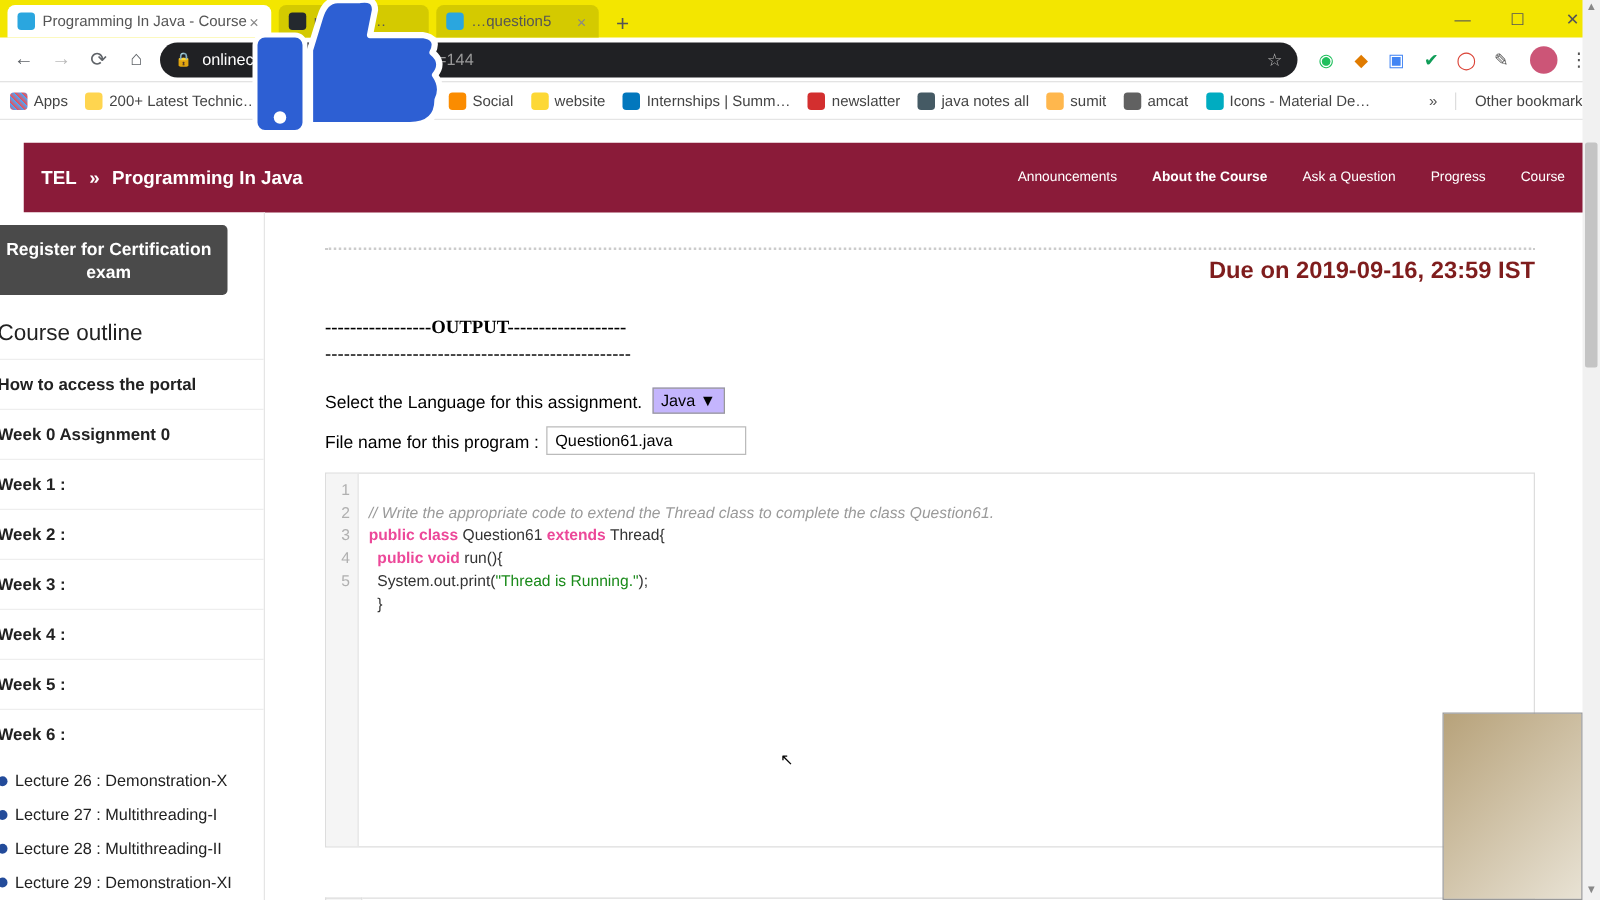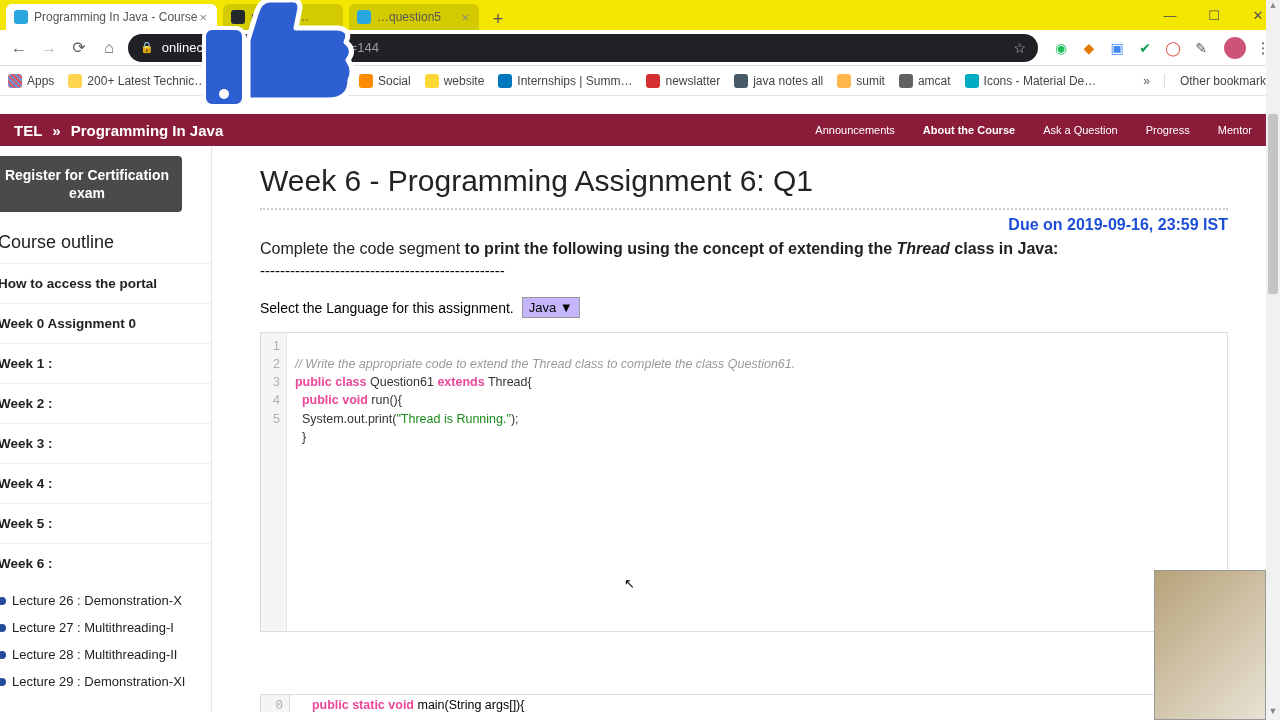--- a/index.html
+++ b/index.html
@@ -32,40 +32,40 @@
 .bookmarks { height:30px; background:#fff; display:flex; align-items:center; padding:0 8px; font-size:12px; color:#444; gap:14px; border-bottom:1px solid #e5e5e5; }
 .bm { display:flex; align-items:flex-start; gap:5px; white-space:nowrap; }
 .bm .ico { width:14px; height:14px; background:#ccc; border-radius:3px; flex-shrink:0; }
 .bm-expand { margin-left:auto; color:#555; }
 .other-bm { display:flex; align-items:center; gap:5px; padding-left:10px; border-left:1px solid #ddd; }
 
 
 .logo-strip { height:18px; background:#fff; position:relative; }
 
 
-.rednav { height:32px; background:#8a1b39; color:#fff; display:flex; align-items:center; padding:0 14px; font-size:15px; }
+.rednav { height:56px; background:#8a1b39; color:#fff; display:flex; align-items:center; padding:0 14px; font-size:15px;margin-left:19px; }
 .breadcrumb { display:flex; align-items:center; gap:10px; font-weight:600; }
 .rednav .spacer { flex:1; }
 .rednav .navitem { padding:0 14px; font-size:11px; cursor:pointer; }
 .rednav .navitem.active { font-weight:700; }
 
 
 .page { display:flex; height:calc(720px - 30px - 36px - 30px - 18px - 40px); }
 .sidebar { width:212px; background:#fff; border-right:1px solid #e5e5e5; font-size:14px; color:#222; overflow:hidden; }
 .reg-btn { background:#4a4a4a; color:#fff; text-align:center; padding:10px 8px; font-weight:600; font-size:14px; line-height:1.3; margin:10px 0 10px -8px; border-radius:0 4px 4px 0; width:190px; }
 .outline-h { font-size:18px; padding:10px 4px 10px 0; color:#222; margin-left:-2px; }
 .side-link { padding:12px 6px 12px 0; border-top:1px solid #eee; font-weight:600; font-size:13.5px; margin-left:-2px; }
 .sub-list { padding:4px 0 0 0; }
 .sub-item { display:flex; align-items:flex-start; gap:6px; padding:6px 4px 6px 0; font-size:13px; font-weight:400; margin-left:-2px;}
 .sub-item .dot { width:8px; height:8px; border-radius:50%; background:#234b9a; margin-top:4px; flex-shrink:0; }
 
 .main { flex:1; padding:18px 52px 0 48px; position:relative; overflow:hidden; }
 .h1 { font-size:30px; color:#222; font-weight:400; }
 .dotline { border:none; border-top:2px dotted #ccc; margin:10px 0 10px 0; }
-.due { color:#1d4ed8; font-weight:700; text-align:right; font-size:16px; margin-top:-4px; }
+.due { color:#7f1d1d; font-weight:700; text-align:right; font-size:19px; margin-top:-4px; }
 .prompt { font-family:Georgia,'Times New Roman',serif; font-size:16px; color:#222; margin-top:6px; }
 .prompt b { font-weight:700; }
 .prompt i { font-style:italic; font-weight:700; }
 .out-head { font-family:Georgia,'Times New Roman',serif; font-size:15px; font-weight:700; margin-top:26px; }
 .out-line { font-size:15px; margin-top:4px; }
 .out-sep { font-size:15px; margin-top:4px; letter-spacing:0; }
 .lang-row { margin-top:18px; font-size:14px; display:flex; align-items:center; gap:8px; }
 .lang-select { border:1px solid #999; padding:2px 6px; font-size:13px; background:#c4b5fd; }
 .file-row { margin-top:10px; font-size:14px; display:flex; align-items:center; gap:6px; }
 .file-input { border:1px solid #bbb; padding:3px 6px; font-size:13px; width:160px; }
@@ -205,21 +205,21 @@
   <div class="breadcrumb">
     <span>TEL</span>
     <span>»</span>
     <span>Programming In Java</span>
   </div>
   <div class="spacer"></div>
   <div class="navitem">Announcements</div>
   <div class="navitem active">About the Course</div>
   <div class="navitem">Ask a Question</div>
   <div class="navitem">Progress</div>
-  <div class="navitem">Mentor</div>
+  <div class="navitem">Course</div>
 </div>
 
 <div class="page">
   <div class="sidebar">
     <div class="reg-btn">Register for Certification exam</div>
     <div class="outline-h">Course outline</div>
     <div class="side-link">How to access the portal</div>
     <div class="side-link">Week 0 Assignment 0</div>
     <div class="side-link">Week 1 :</div>
     <div class="side-link">Week 2 :</div>
@@ -241,31 +241,32 @@
           <span>Lecture 28 : Multithreading-II</span>
         </div>
       <div class="sub-item">
           <span class="dot"></span>
           <span>Lecture 29 : Demonstration-XI</span>
         </div>
     </div>
   </div>
 
   <div class="main">
-    <div class="h1">Week 6 - Programming Assignment 6: Q1</div>
     <hr class="dotline">
     <div class="due">Due on 2019-09-16, 23:59 IST</div>
-    <div class="prompt">
-      <span>Complete the code segment </span><b>to print the following using the concept of extending the </b><i>Thread</i><b> class in Java:</b>
-    </div>
+    <div class="out-head">-----------------OUTPUT-------------------</div>
     <div class="out-sep">-------------------------------------------------</div>
 
     <div class="lang-row">
       <span>Select the Language for this assignment.</span>
       <span class="lang-select">Java ▼</span>
+    </div>
+    <div class="file-row">
+      <span>File name for this program : </span>
+      <input class="file-input" value="Question61.java" style="">
     </div>
 
     <div class="editor">
       <div class="gutter">
         <div>1</div>
         <div>2</div>
         <div>3</div>
         <div>4</div>
         <div>5</div>
       </div>

